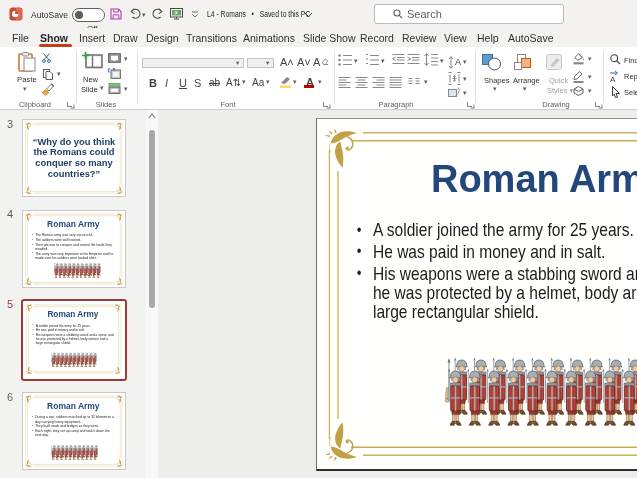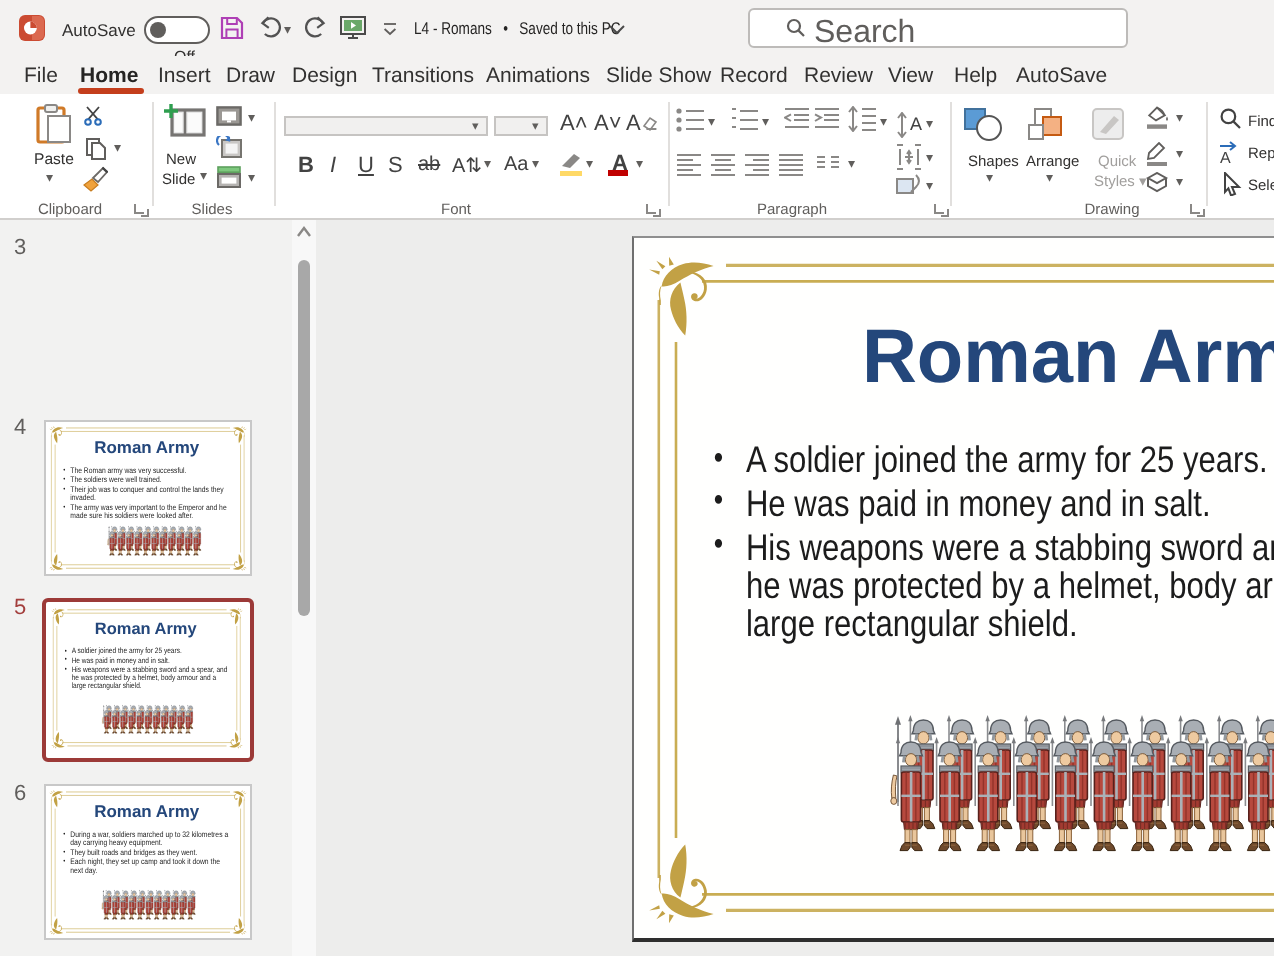--- a/index.html
+++ b/index.html
@@ -149,25 +149,25 @@
   </svg>
   <span class="abs" style="left:207px;top:9px;font-size:8.5px;color:#252423;transform:scaleX(0.8);transform-origin:0 0;white-space:nowrap">L4 - Romans &nbsp;&nbsp;•&nbsp;&nbsp; Saved to this PC</span>
   <svg class="abs" style="left:304px;top:12px" width="9" height="6" viewBox="0 0 9 6">
       <path d="M1 1 L4.5 4.5 L8 1" fill="none" stroke="#4a4a4a" stroke-width="1"></path>
     </svg>
   <span class="abs" style="left:374px;top:4px;width:190px;height:20px;background:#fff;border:1px solid #bdbbb9;border-radius:3px"></span>
   <svg class="abs" style="left:393px;top:9px" width="10" height="10" viewBox="0 0 10 10">
     <circle cx="4" cy="4" r="3" fill="none" stroke="#605e5c" stroke-width="1.1"></circle>
     <path d="M6.3 6.3 L9 9" stroke="#605e5c" stroke-width="1.1"></path>
   </svg>
-  <span class="abs" style="left:407px;top:8px;font-size:16px;color:#605e5c">Search</span>
+  <span class="abs" style="left:407px;top:8px;font-size:11px;color:#605e5c">Search</span>
 </div>
 <div id="tabbar">
   <span class="tab" style="left:12px">File</span>
-  <span class="tab" style="left:40px;font-weight:bold;color:#252423">Home</span>
+  <span class="tab" style="left:40px;font-weight:bold;color:#252423">Show</span>
   <span class="abs" style="left:39px;top:16px;width:33px;height:2.5px;background:#c43e1c;border-radius:2px"></span>
   <span class="tab" style="left:79px">Insert</span>
   <span class="tab" style="left:113px">Draw</span>
   <span class="tab" style="left:146px">Design</span>
   <span class="tab" style="left:186px">Transitions</span>
   <span class="tab" style="left:243px">Animations</span>
   <span class="tab" style="left:303px">Slide Show</span>
   <span class="tab" style="left:360px">Record</span>
   <span class="tab" style="left:402px">Review</span>
   <span class="tab" style="left:444px">View</span>
@@ -373,20 +373,28 @@
   </svg>
   <span class="abs" style="left:624px;top:24.5px;font-size:7.5px;color:#323130">Repla</span>
   <svg class="abs" style="left:611px;top:39px" width="10" height="12" viewBox="0 0 10 12">
     <path d="M1.5 0.5 L8.5 7.5 L5 7.5 L6.5 11 L4.5 11.7 L3.2 8.2 L1.5 10 Z" fill="#fff" stroke="#424242"></path>
   </svg>
   <span class="abs" style="left:624px;top:40.5px;font-size:7.5px;color:#323130">Sele</span>
 </div>
 <div id="workspace">
   <div id="panel">
     <span class="thumbnum" style="left:7px;top:8px">3</span>
+    <div class="thumb" style="left:22px;top:9px;width:104px;height:78px">
+      <div class="mini">
+        <svg width="469" height="352">
+            <use href="#frame469"></use>
+          </svg>
+        <div class="tht" style="left:0px;top:75px;width:469px;font-size:43px;line-height:49px">“Why do you think<br>the Romans could<br>conquer so many<br>countries?”</div>
+      </div>
+    </div>
     <span class="thumbnum" style="left:7px;top:98px">4</span>
     <div class="thumb" style="left:22px;top:100px;width:104px;height:78px">
       <div class="mini">
         <svg width="469" height="352">
             <use href="#frame469"></use>
           </svg>
         <div class="stitle">Roman Army</div>
         <div class="bullets">
           <div>The Roman army was very successful.</div>
           <div>The soldiers were well trained.</div>

